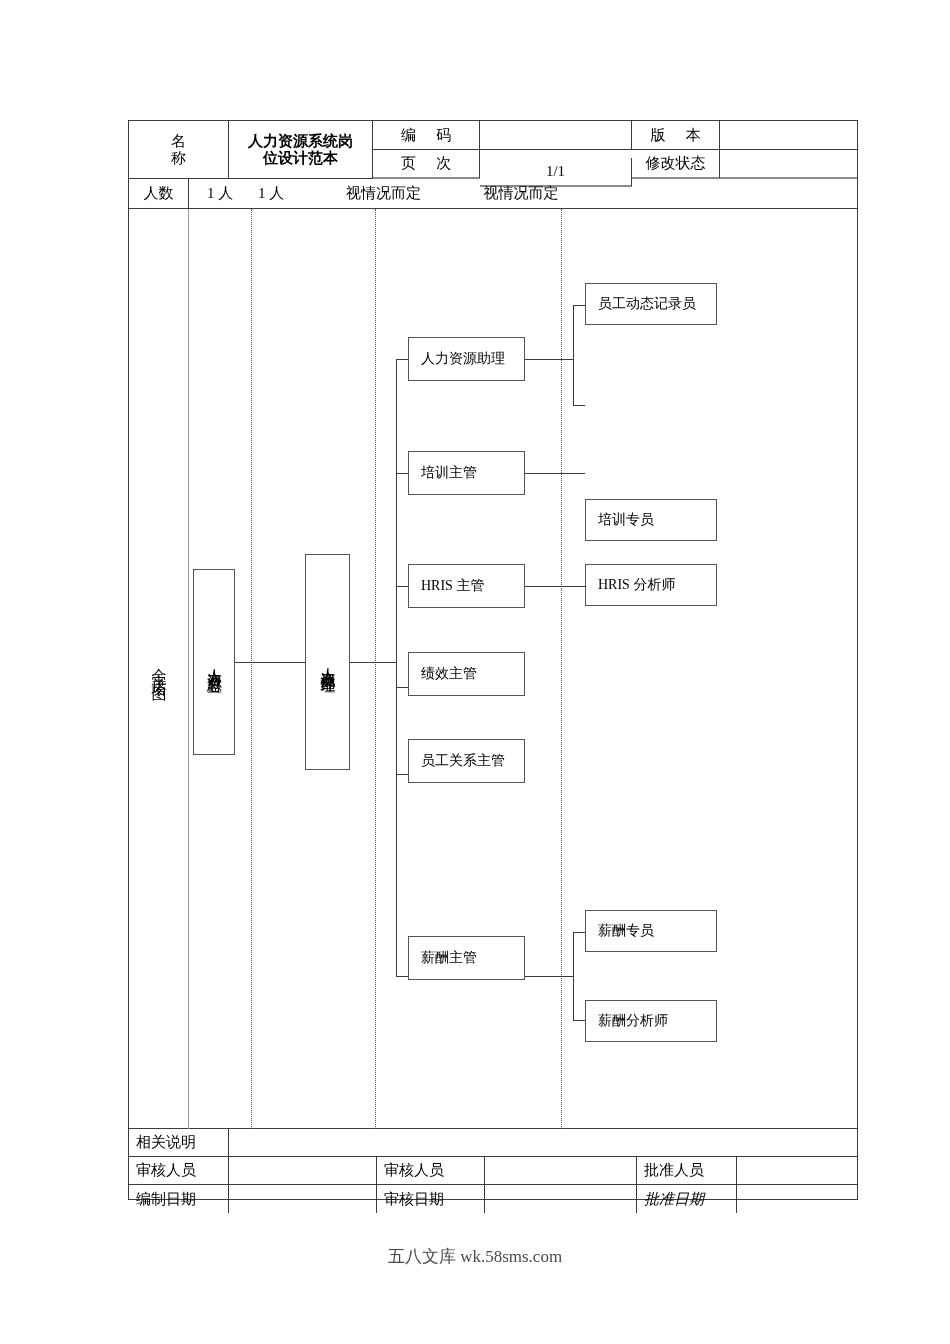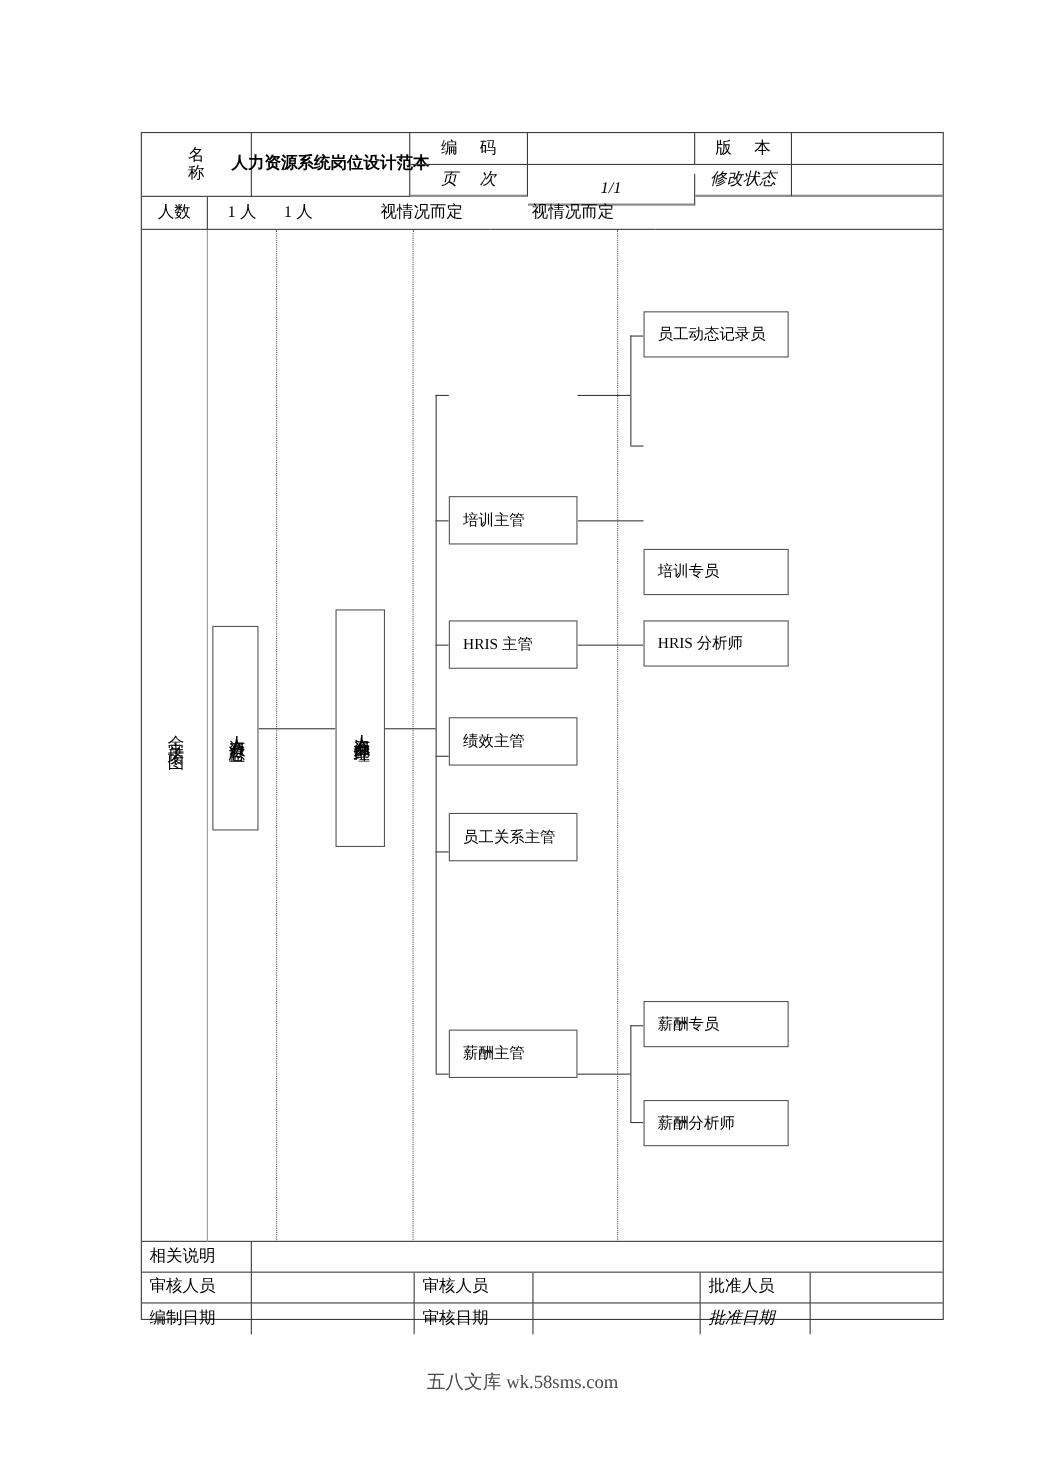--- a/index.html
+++ b/index.html
@@ -42,35 +42,36 @@
     align-items: center;
     justify-content: center;
     font-size: 15px;
     line-height: 1.1;
     white-space: nowrap;
   }
   .cell.left { justify-content: flex-start; padding-left: 7px; }
 
   .bdr-r { border-right: 1px solid #3b3b3b; }
   .bdr-b { border-bottom: 1px solid #3b3b3b; }
-  .bdr-b-thick { border-bottom: 2px solid #8a8a8a; font-style: italic; }
+  .bdr-b-thick { border-bottom: 2px solid #8a8a8a; }
 
   .bold { font-weight: bold; }
 
   
   .sp { letter-spacing: 0.55em; text-indent: 0.55em; }
 
   
   #hdr-name-label {
     left: 0; top: 0; width: 100px; height: 58px;
     flex-direction: column;
   }
   #hdr-name-label .ln { display: block; }
   #hdr-title {
     left: 100px; top: 0; width: 144px; height: 58px;
+    flex-direction: column;
     font-size: 15px;
   }
   #hdr-code-label   { left: 244px; top: 0;  width: 107px; height: 29px; }
   #hdr-code-value   { left: 351px; top: 0;  width: 152px; height: 29px; }
   #hdr-ver-label    { left: 503px; top: 0;  width: 88px;  height: 29px; text-align: center; }
   #hdr-ver-value    { left: 591px; top: 0;  width: 137px; height: 29px; }
 
   #hdr-page-label   { left: 244px; top: 29px; width: 107px; height: 29px; }
   #hdr-page-value   { left: 351px; top: 37px; width: 152px; height: 29px; }
   #hdr-rev-label    { left: 503px; top: 29px; width: 88px;  height: 29px; }
@@ -232,20 +233,23 @@
 
       <div class="vline" style="left:267px; top:150px; height:617px;"></div>
 
       <div class="hline" style="left:267px; top:150px; width:12px;"></div>
       <div class="hline" style="left:267px; top:264px; width:12px;"></div>
       <div class="hline" style="left:267px; top:377px; width:12px;"></div>
       <div class="hline" style="left:267px; top:478px; width:12px;"></div>
       <div class="hline" style="left:267px; top:565px; width:12px;"></div>
       <div class="hline" style="left:267px; top:767px; width:12px;"></div>
 
+      <div class="obox h" style="left:279px; top:128px; width:117px; height:44px;">
+        <span>人力资源助理</span>
+      </div>
 
       <div class="obox h" style="left:279px; top:242px; width:117px; height:44px;">
         <span>培训主管</span>
       </div>
 
       <div class="obox h" style="left:279px; top:355px; width:117px; height:44px;">
         <span>HRIS 主管</span>
       </div>
 
       <div class="obox h" style="left:279px; top:443px; width:117px; height:44px;">

